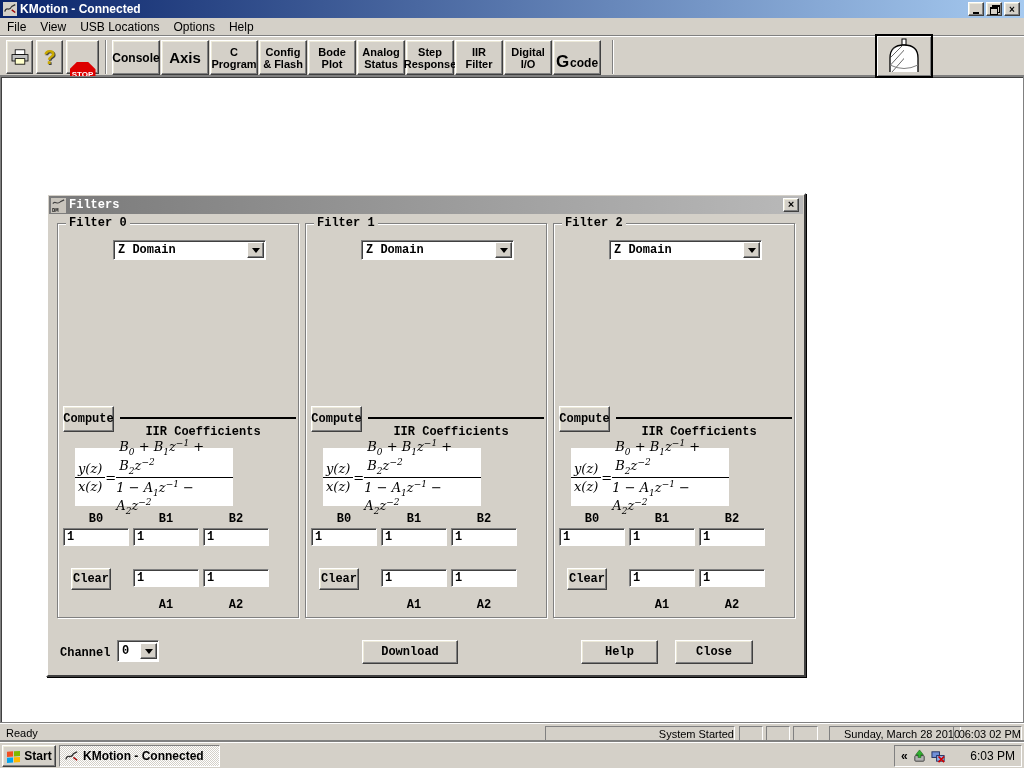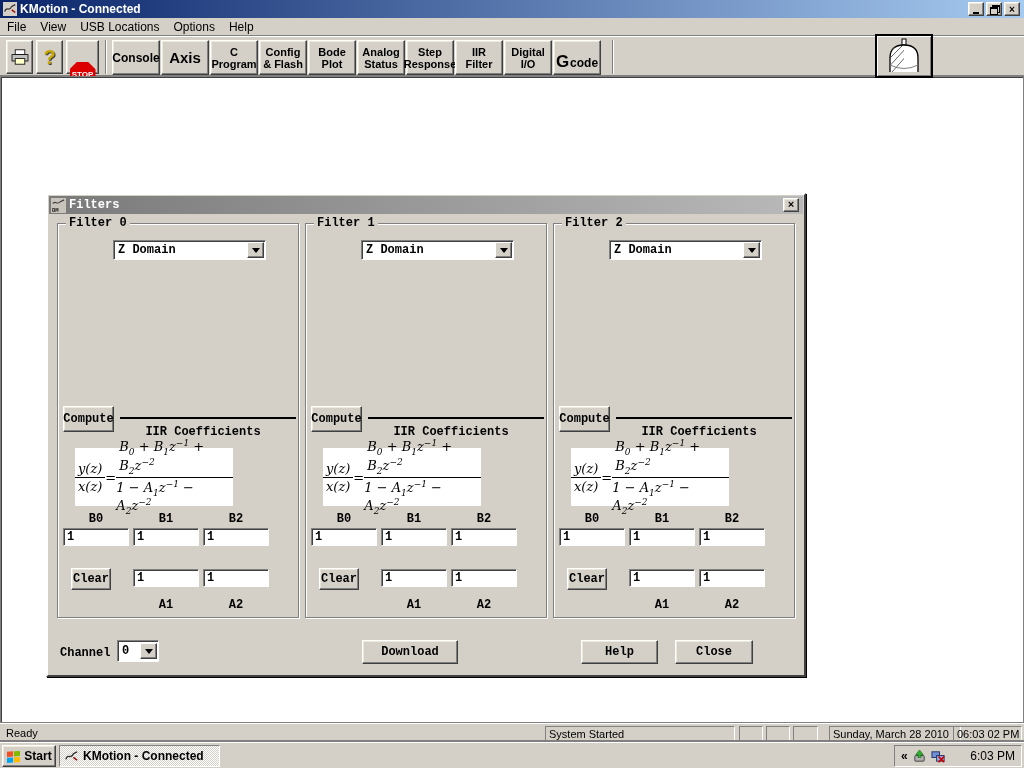--- a/index.html
+++ b/index.html
@@ -97,21 +97,21 @@
 
   .coef-label { position:absolute; width:66px; text-align:center; font-size:12px; font-weight:bold; }
   .coef-input { position:absolute; width:66px; height:18px; background:#fff; border:1px solid;
     border-color:#808080 #ffffff #ffffff #808080; box-shadow: inset 1px 1px 0 #404040;
     font-family:"Liberation Mono","DejaVu Sans Mono",monospace; font-size:12px; font-weight:bold; padding-left:3px; }
 
   .dlg-bottom-lbl { position:absolute; font-size:12px; font-weight:bold; }
 
   
   .statusbar { position:absolute; left:0; top:723px; width:1024px; height:19px; background:#d4d0c8;
-    border-top:1px solid #ffffff; font-size:11px; }
+    border-top:1px solid #ffffff; font-size:11px;text-align:right; }
   .sb-text { position:absolute; left:6px; top:3px; }
   .sb-panel { position:absolute; top:2px; height:15px; border:1px solid; border-color:#808080 #ffffff #ffffff #808080;
     padding:1px 0 0 3px; font-size:11px; white-space:nowrap; overflow:hidden; }
 
   
   .taskbar { position:absolute; left:0; top:742px; width:1024px; height:35px; background:#d4d0c8;
     border-top:1px solid #ffffff; box-shadow:0 -2px 0 #808080; }
   .start-btn { position:absolute; left:2px; top:2px; width:54px; height:22px; display:flex; align-items:center;
     justify-content:center; gap:3px; font-weight:bold; font-size:12px; }
   .task-btn { position:absolute; top:2px; height:22px; display:flex; align-items:center; gap:4px;

